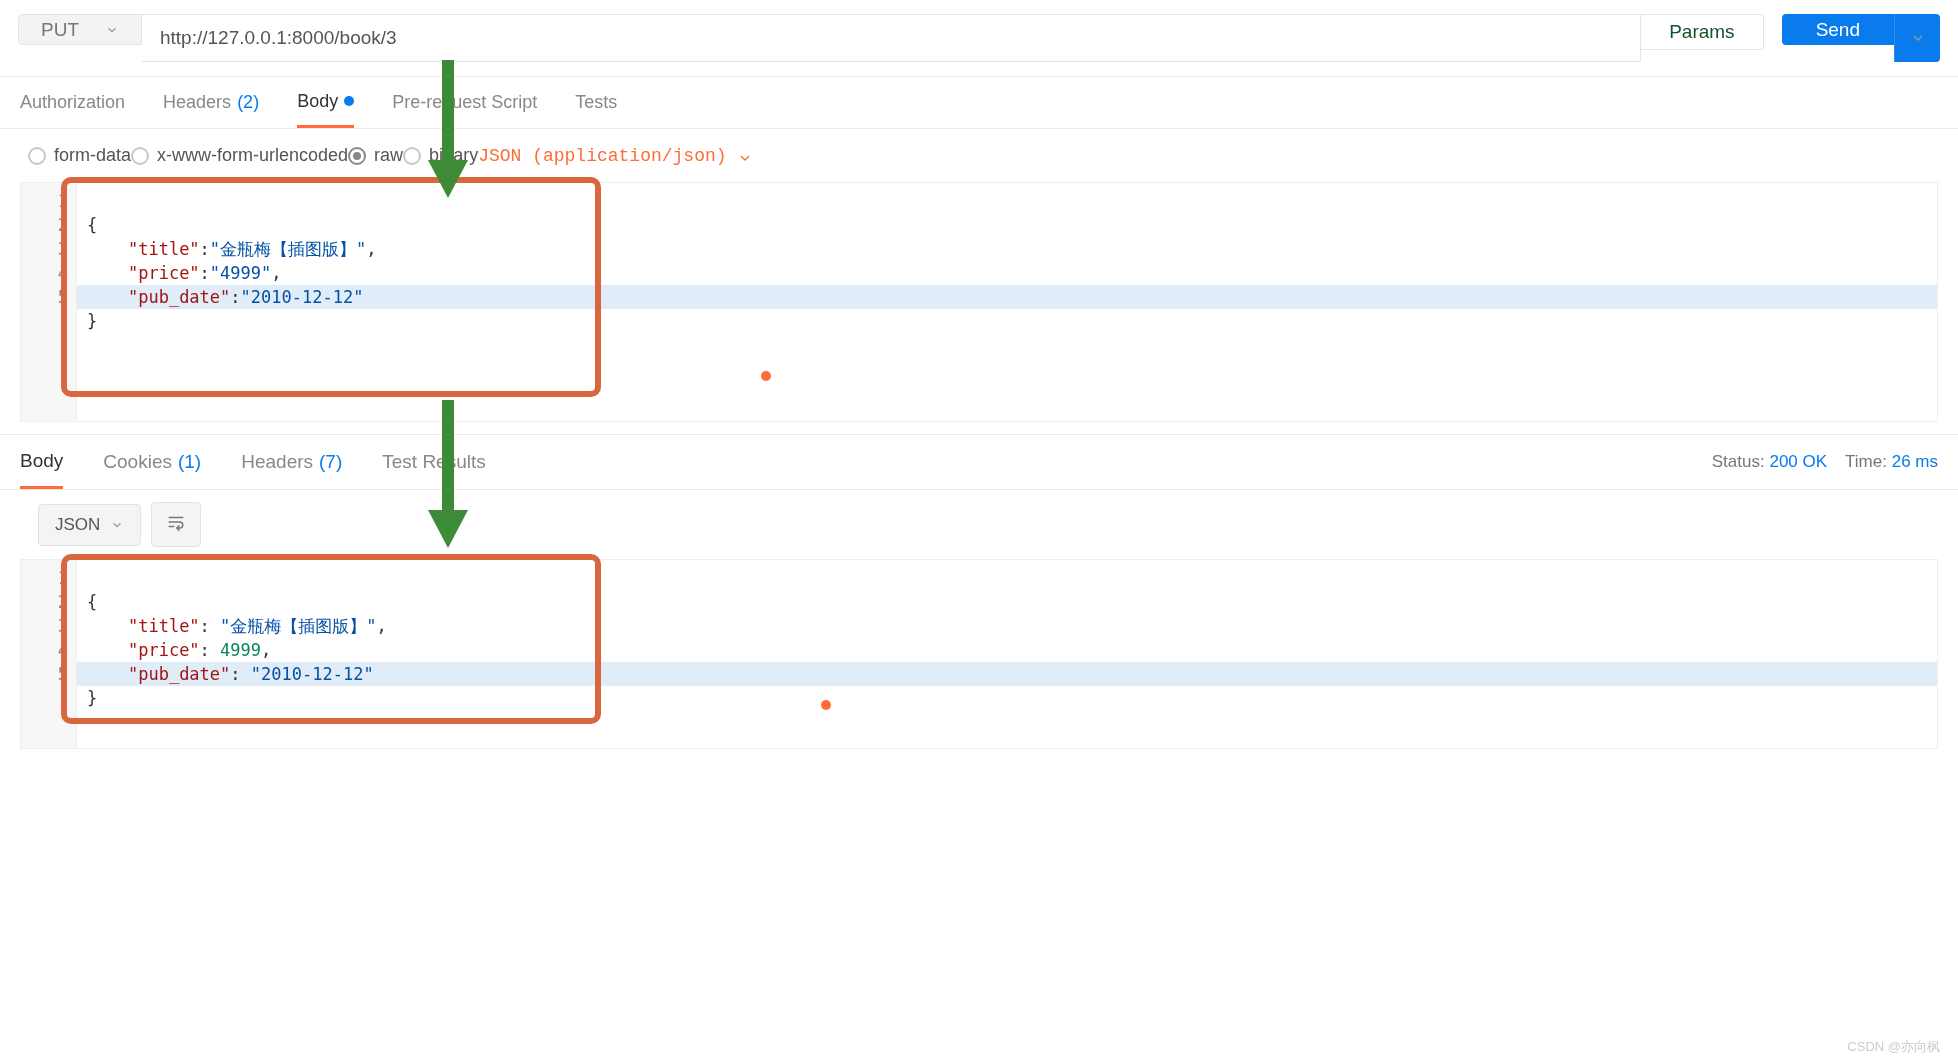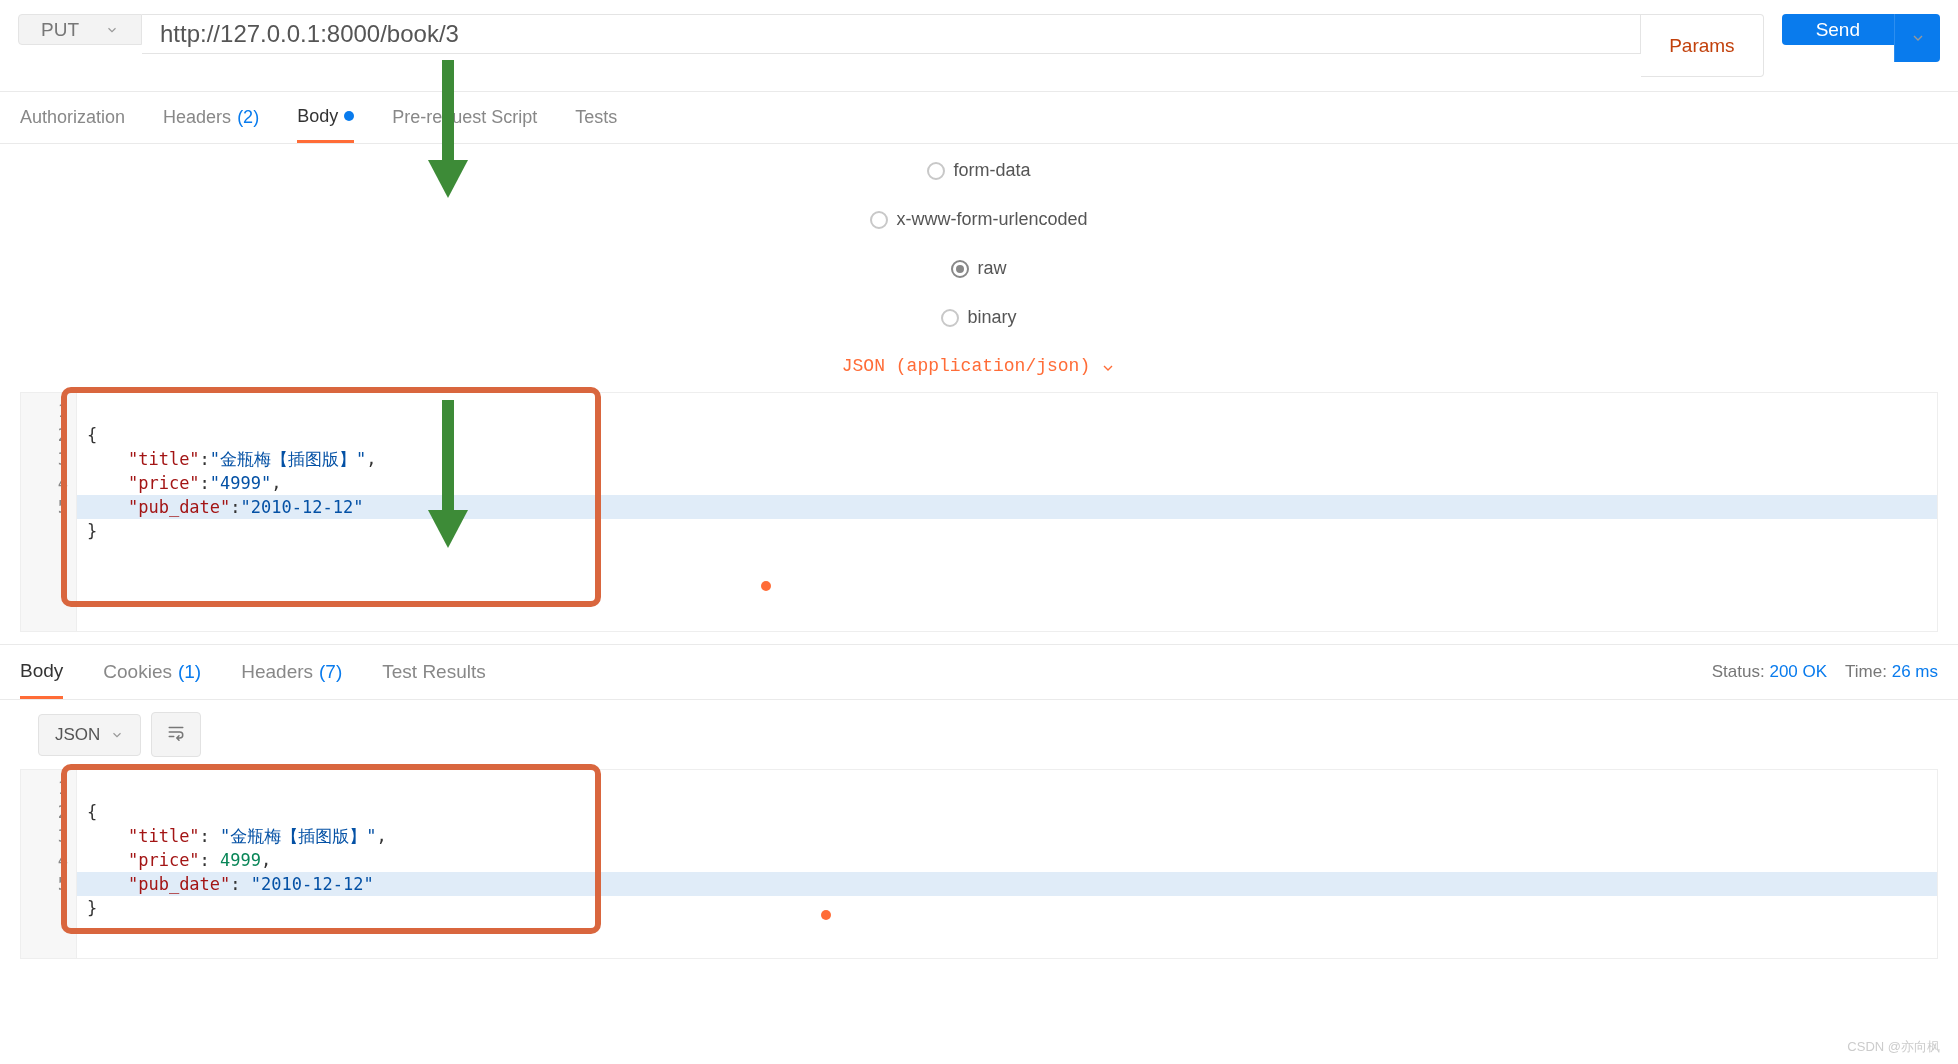--- a/index.html
+++ b/index.html
@@ -1,30 +1,30 @@
 <!DOCTYPE html>
 <html><head>
 <meta charset="utf-8">
 <style>
   * { box-sizing: border-box; margin: 0; padding: 0; }
   body { font-family: -apple-system, "Helvetica Neue", Arial, sans-serif; font-size: 17px; color: #555; background: #fff; }
   .topbar { display: flex; align-items: stretch; padding: 14px 18px 14px 18px; gap: 0; border-bottom: 1px solid #eaeaea; }
   .method-btn { display: flex; align-items: center; gap: 26px; padding: 0 22px; background: #f3f3f3; border: 1px solid #e4e4e4; border-radius: 4px 0 0 4px; color: #777; font-size: 19px; cursor: pointer; height: 31px; }
   .chev-down { width: 14px; height: 14px; }
-  .url-input { flex: 1; border: 1px solid #e4e4e4; border-left: none; padding: 0 18px; font-size: 24px; color: #555; height: 40px; outline: none; }
-  .params-btn { padding: 0 28px; border: 1px solid #e4e4e4; border-left: none; background: #fff; height: 63px; font-size: 19px; color: #c2410c; border-radius: 0 4px 4px 0; cursor: pointer; }
+  .url-input { flex: 1; border: 1px solid #e4e4e4; border-left: none; padding: 0 18px; font-size: 19px; color: #555; height: 48px; outline: none; }
+  .params-btn { padding: 0 28px; border: 1px solid #e4e4e4; border-left: none; background: #fff; height: 36px; font-size: 19px; color: #14532d; border-radius: 0 4px 4px 0; cursor: pointer; }
   .send-btn { margin-left: 18px; height: 31px; padding: 0 34px; background: #097bed; color: #fff; border: none; border-radius: 4px 0 0 4px; font-size: 19px; cursor: pointer; }
   .send-dd { height: 48px; width: 46px; background: #097bed; border: none; border-left: 1px solid #2c8ef0; border-radius: 0 4px 4px 0; display: flex; align-items: center; justify-content: center; cursor: pointer; }
   .send-dd svg path { stroke: #fff; }
   .tabs-row { display: flex; align-items: center; gap: 38px; padding: 0 20px; height: 52px; border-bottom: 1px solid #eaeaea; font-size: 18px; color: #888; }
   .tab { cursor: pointer; height: 100%; display: flex; align-items: center; gap: 6px; }
   .tab.active { color: #333; border-bottom: 3px solid #ff6c37; }
   .count { color: #097bed; }
   .dot { width: 10px; height: 10px; border-radius: 50%; background: #097bed; display: inline-block; }
-  .body-types { display: flex; align-items: center; gap: 28px; padding: 16px 28px; font-size: 18px; flex-direction: column; }
+  .body-types { display: flex; align-items: center; padding: 16px 28px; font-size: 18px; }
   .radio { display: flex; align-items: center; gap: 8px; color: #555; cursor: pointer; }
   .radio-circle { width: 18px; height: 18px; border: 2px solid #c8c8c8; border-radius: 50%; display: inline-block; position: relative; }
   .radio.selected .radio-circle { border-color: #888; }
   .radio.selected .radio-circle::after { content: ""; position: absolute; width: 8px; height: 8px; background: #888; border-radius: 50%; left: 3px; top: 3px; }
   .content-type { color: #ff6c37; display: flex; align-items: flex-end; gap: 10px; cursor: pointer; font-family: Liberation Mono, monospace; }
   .editor-wrap { position: relative; margin: 0 20px 12px 20px; height: 240px; border: 1px solid #eee; }
   .gutter { position: absolute; left: 0; top: 0; bottom: 0; width: 56px; background: #f7f7f7; border-right: 1px solid #eee; text-align: right; padding: 6px 8px 0 0; font-family: Menlo, Consolas, monospace; font-size: 17px; color: #888; line-height: 24px; }
   .code { position: absolute; left: 56px; right: 0; top: 0; bottom: 0; padding: 6px 10px 0 10px; font-family: Menlo, Consolas, monospace; font-size: 17px; line-height: 24px; white-space: pre; }
   .hl-line { position: absolute; left: 0; right: 0; height: 24px; background: #e0ecf8; z-index: -1; }
   .k { color: #a31515; }

